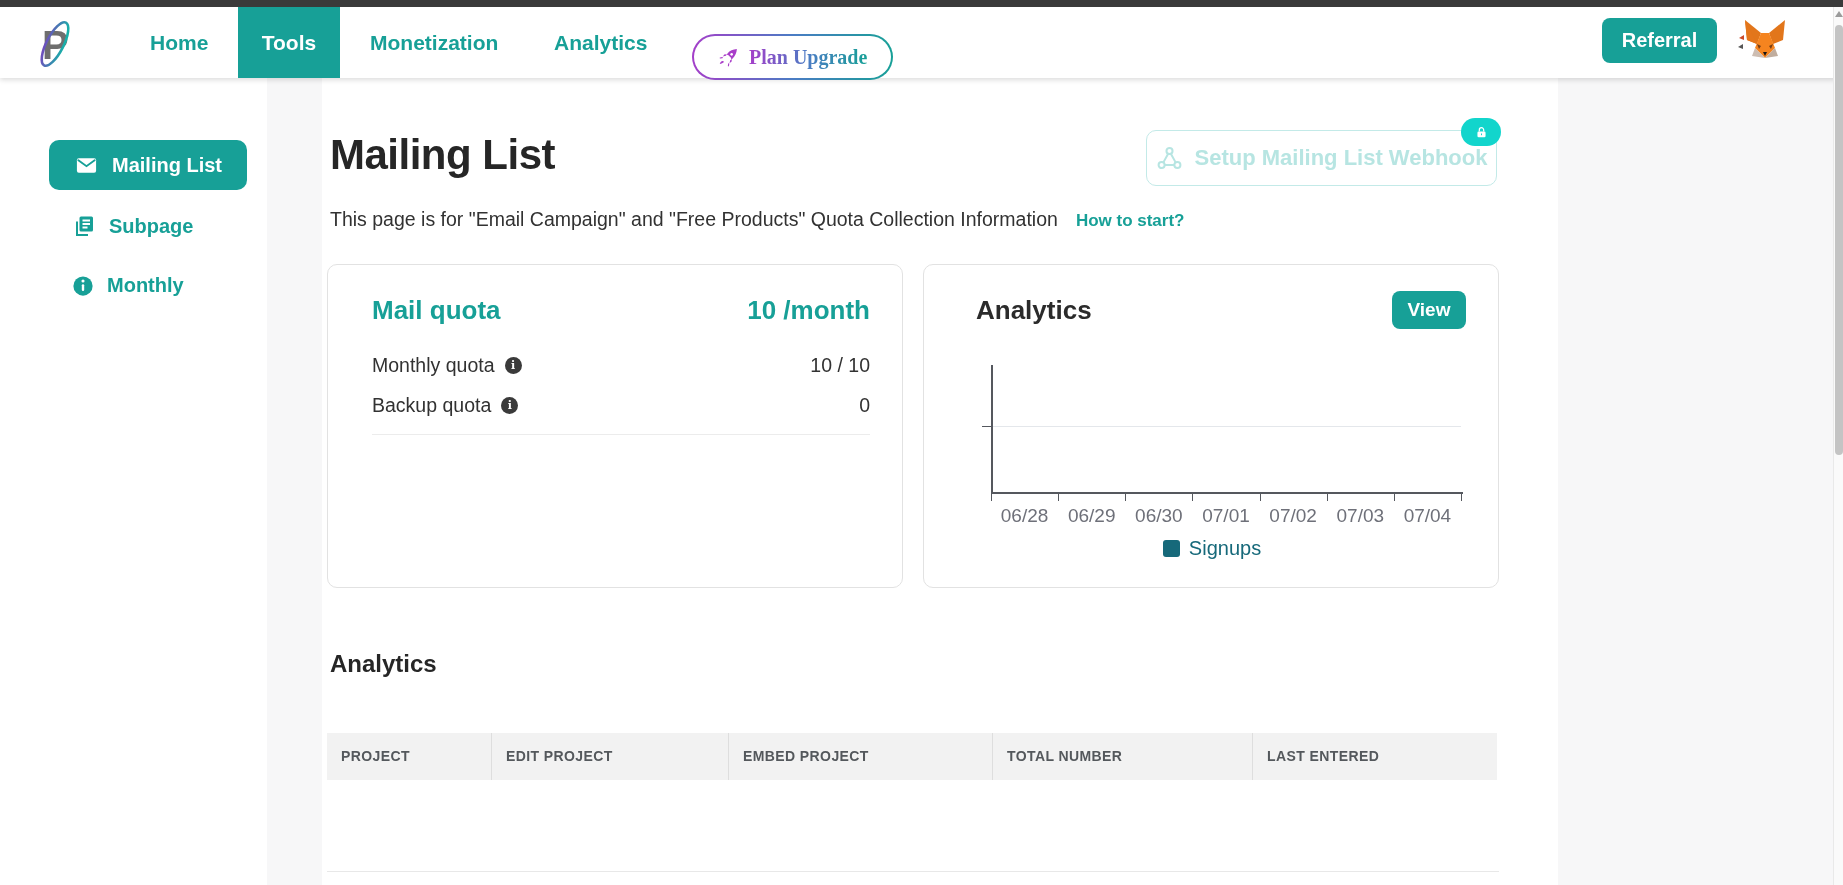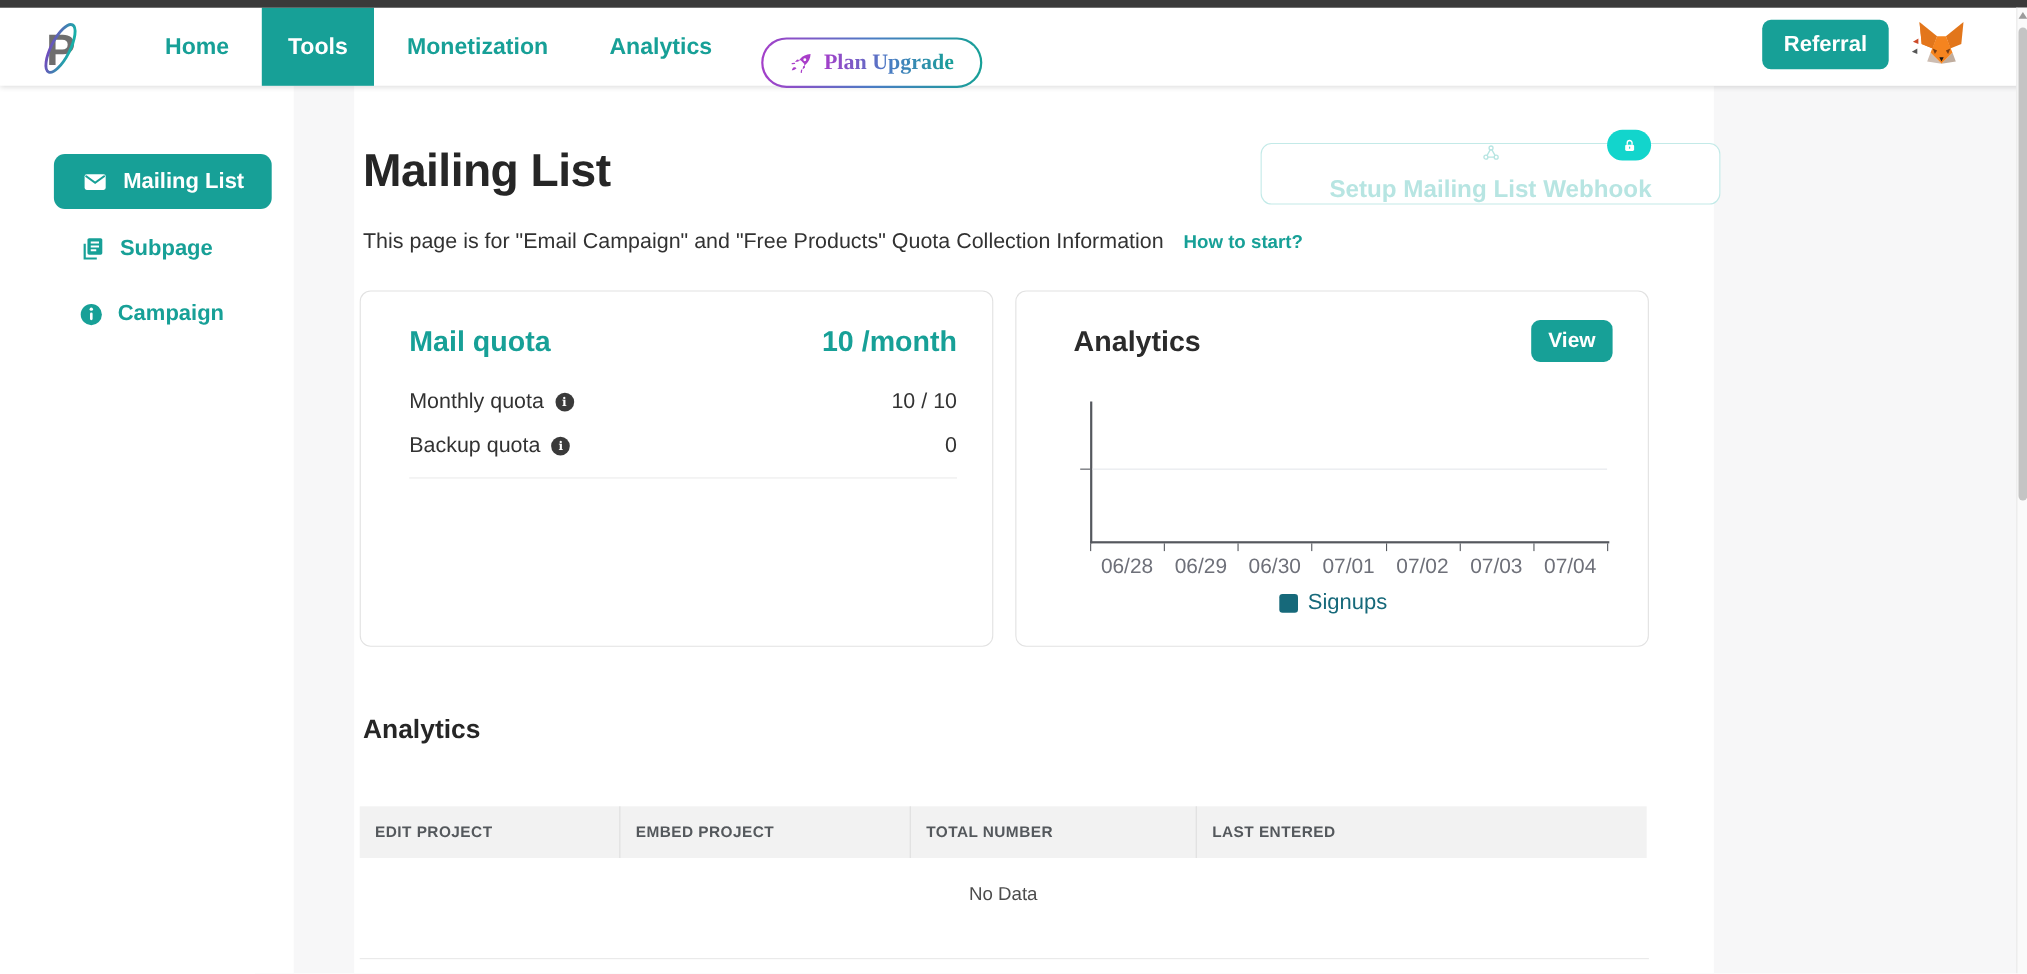--- a/index.html
+++ b/index.html
@@ -28,21 +28,21 @@
   .sidebar { position:absolute; left:0; top:78px; width:267px; height:807px; background:#fff; }
   .side-active { position:absolute; left:49px; top:62px; width:198px; height:50px; background:var(--teal,#17a097); border-radius:10px; display:flex; align-items:center; gap:14px; padding-left:26px; color:#fff; font-size:20px; font-weight:700; cursor:pointer; }
   .side-item { position:absolute; left:72px; display:flex; align-items:center; gap:13px; color:var(--teal,#17a097); font-size:20px; font-weight:700; cursor:pointer; }
   .side-subpage { top:136px; }
   .side-contact { top:196px; }
   .side-item svg, .side-active svg { flex:0 0 auto; }
 
   
   .content { position:absolute; left:322px; top:78px; width:1236px; height:807px; background:#fff; }
   .page-title { position:absolute; left:8px; top:53px; font-size:42px; font-weight:800; color:var(--text-dark,#262626); letter-spacing:-.5px; }
-  .webhook-btn { position:absolute; left:824px; top:52px; width:418px; height:56px; background:#fff; border:1.5px solid var(--teal-pale-border,#c3eae8); border-radius:10px; display:flex; align-items:center; justify-content:center; gap:12px; color:var(--teal-pale,#b7e5e2); font-size:22px; font-weight:700; cursor:pointer; font-family:inherit;flex-direction:column; }
+  .webhook-btn { position:absolute; left:824px; top:52px; width:351px; height:56px; background:#fff; border:1.5px solid var(--teal-pale-border,#c3eae8); border-radius:10px; display:flex; align-items:center; justify-content:center; gap:12px; color:var(--teal-pale,#b7e5e2); font-size:22px; font-weight:700; cursor:pointer; font-family:inherit; }
   .lock-badge { position:absolute; left:1139px; top:40px; width:40px; height:28px; background:var(--cyan,#12d5cc); border-radius:14px; display:flex; align-items:center; justify-content:center; z-index:5; }
   .subtitle-row { position:absolute; left:8px; top:130px; display:flex; align-items:baseline; }
   .subtitle { font-size:19.5px; color:var(--text-body,#323232); }
   .help-link { margin-left:18px; font-size:17px; font-weight:700; color:var(--teal,#17a097); cursor:pointer; }
 
   
   .card { position:absolute; top:186px; width:576px; height:324px; background:#fff; border:1px solid #e2e2e2; border-radius:10px;padding-left:12px; }
   .card-quota { left:5px; }
   .card-analytics { left:601px; }
 
@@ -159,21 +159,21 @@
         <path d="M10.5 6.5h7.5M10.5 10h7.5M10.5 13.5h5" stroke="#fff" stroke-width="1.8"></path>
       </svg>
       <span>Subpage</span>
     </div>
     <div class="side-item side-contact">
       <svg width="22" height="22" viewBox="0 0 24 24" style="color:var(--teal,#17a097)">
         <circle cx="12" cy="12" r="10.5" fill="currentColor"></circle>
         <rect x="10.7" y="10" width="2.6" height="7.5" rx="1.3" fill="#fff"></rect>
         <circle cx="12" cy="6.6" r="1.7" fill="#fff"></circle>
       </svg>
-      <span>Campaign</span>
+      <span>Monthly</span>
     </div>
   </div>
 
   <div class="content">
 
     <h1 class="page-title">Mailing List</h1>
 
     <button class="webhook-btn">
       <svg width="27" height="27" viewBox="0 0 24 24" fill="none" stroke="currentColor" stroke-width="1.8" stroke-linecap="round">
         <circle cx="12" cy="5.3" r="2.7"></circle>
@@ -251,26 +251,26 @@
           </div>
         <div class="legend-row">
           <span class="legend-swatch" style="background: rgb(22, 105, 122);"></span>
           <span class="legend-label" style="color: rgb(22, 105, 122);">Signups</span>
         </div>
       </div>
     </div>
 
     <h2 class="projects-title">Analytics</h2>
     <div class="table-head">
+      <div class="th c0">PROJECT</div>
       <div class="th c1">EDIT PROJECT</div>
       <div class="th c2">EMBED PROJECT</div>
       <div class="th c3">TOTAL NUMBER</div>
       <div class="th c4">LAST ENTERED</div>
     </div>
-    <div class="no-data">No Data</div>
     <div class="bottom-line"></div>
 
   </div>
 
   <div class="scrollbar">
     <div class="scroll-up"></div>
     <div class="scroll-thumb"></div>
   </div>
 
 </div>

